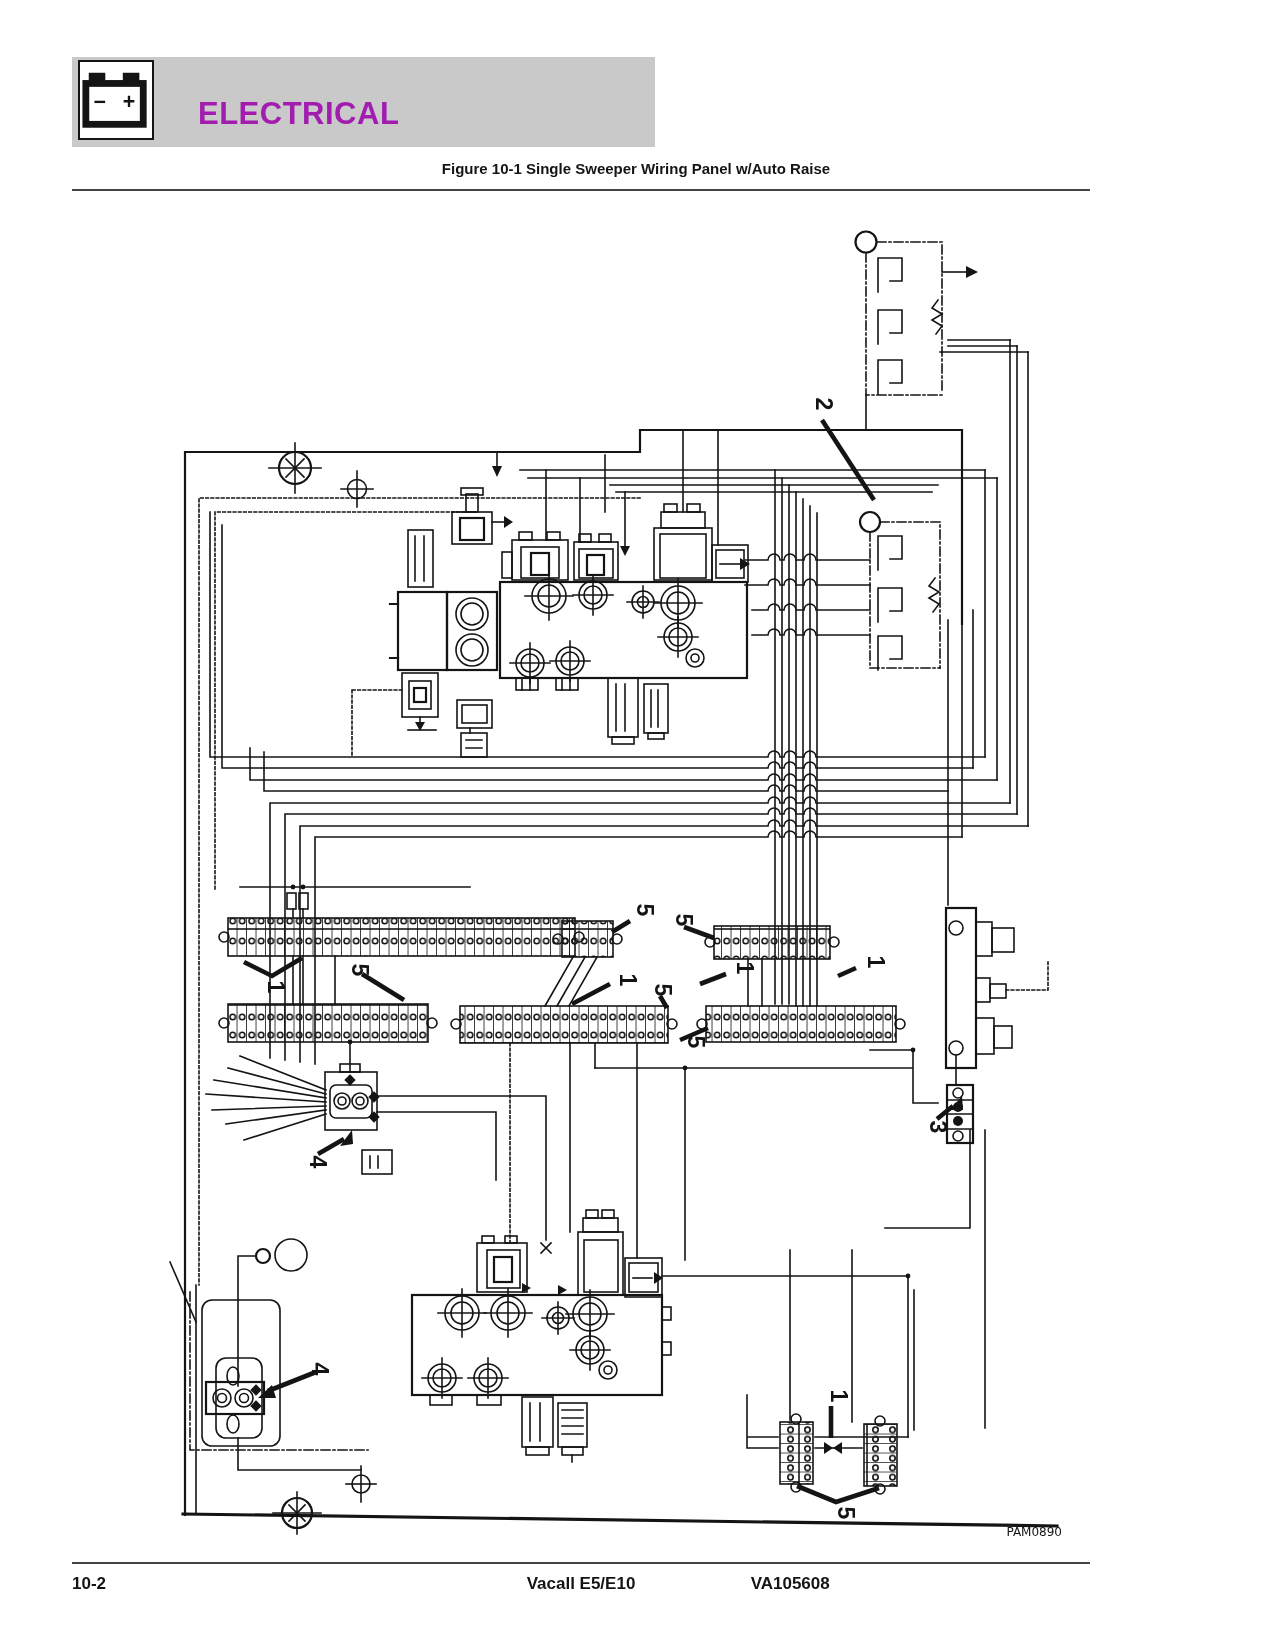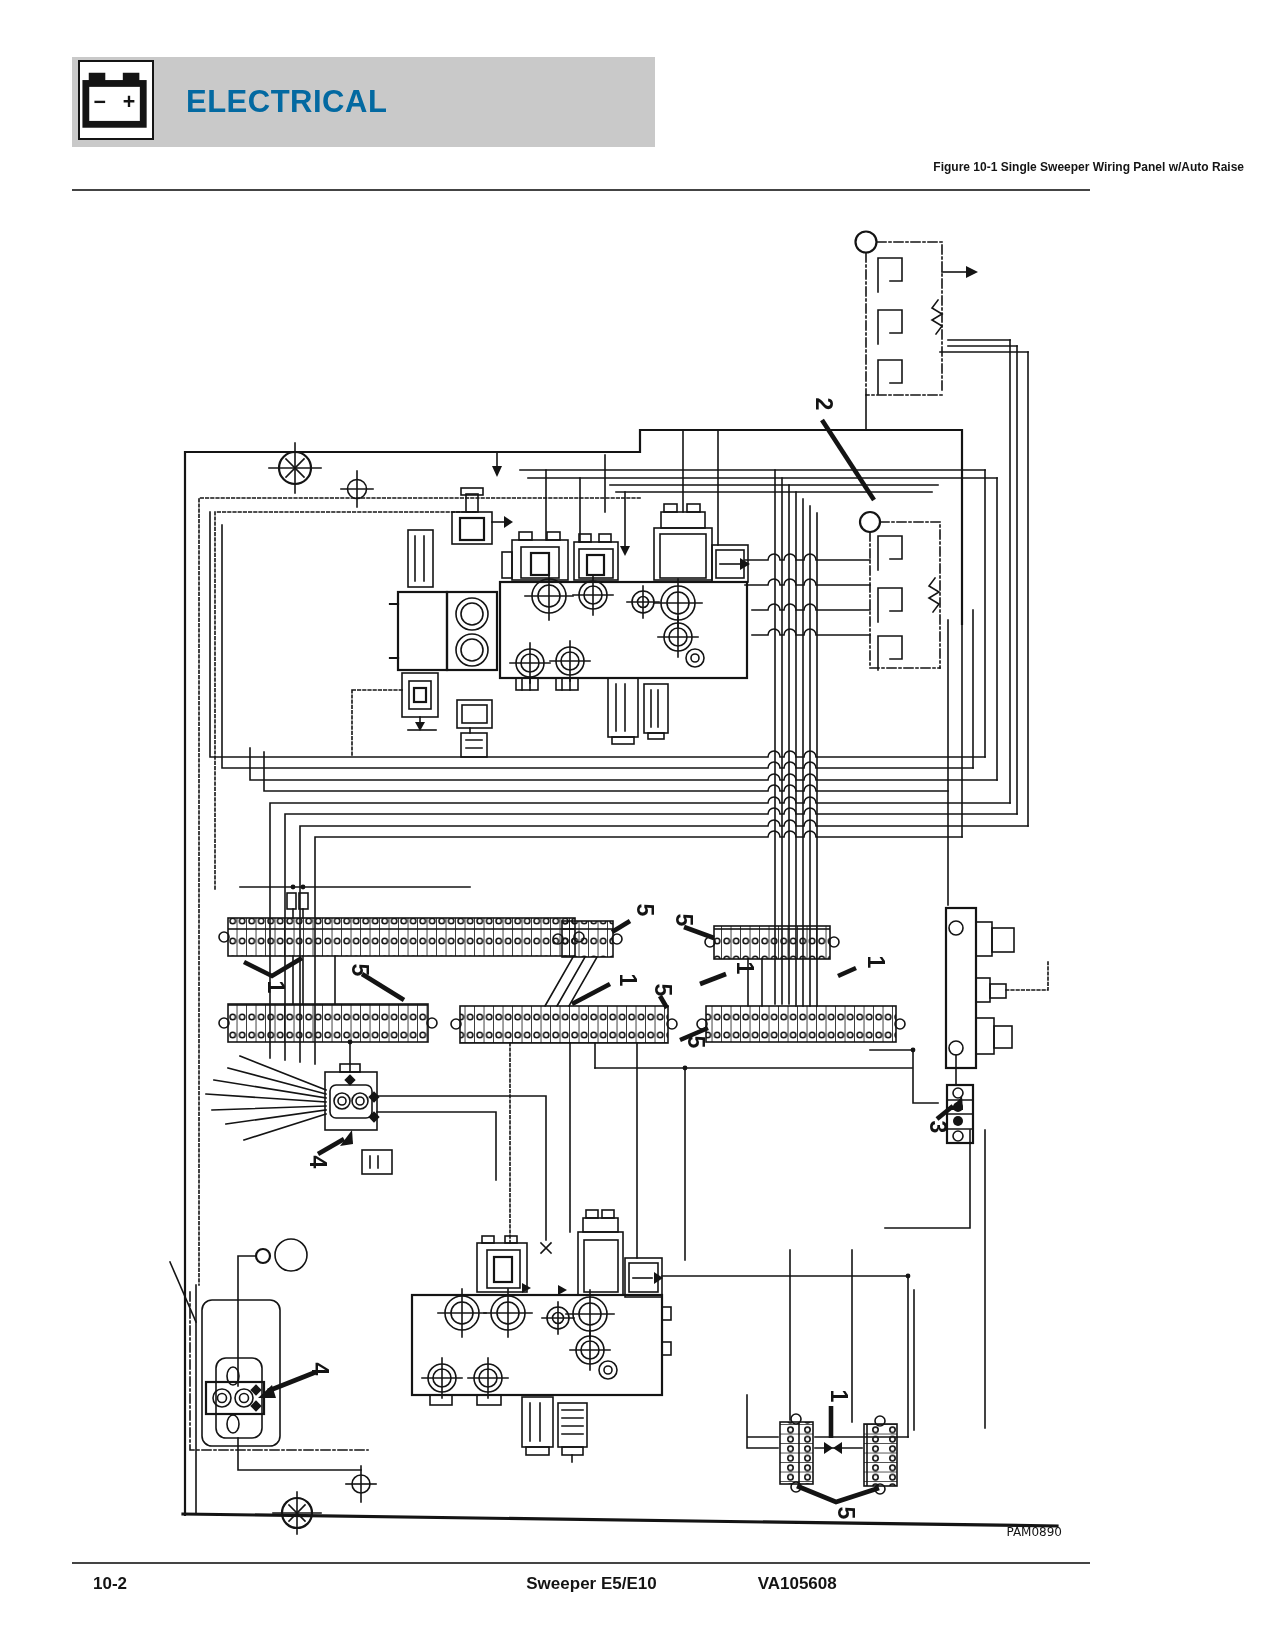--- a/index.html
+++ b/index.html
@@ -1,30 +1,30 @@
 <!DOCTYPE html>
 <html><head>
 <meta charset="utf-8">
 <style>
   html,body{margin:0;padding:0;background:#888;}
   .page{position:relative;width:1275px;height:1650px;background:#fff;margin:0 auto;
         font-family:"Liberation Sans",sans-serif;color:#141414;overflow:hidden;}
   .banner{position:absolute;left:72px;top:57px;width:583px;height:90px;background:#c9c9c9;}
   .battery-box{position:absolute;left:6px;top:3px;width:76px;height:80px;background:#fff;
                border:2px solid #141414;box-sizing:border-box;}
-  .banner h1{position:absolute;left:114px;top:0;height:90px;line-height:90px;margin:0;
-             font-size:31px;font-weight:bold;letter-spacing:.5px;color:#0369a1;}
-  .figure-title{position:absolute;left:4px;top:160px;width:1240px;text-align:right;
-                font-size:12px;font-weight:bold;}
+  .banner h1{position:absolute;left:114px;top:0;height:90px;line-height:90px;margin:12px;
+             font-size:31px;font-weight:bold;letter-spacing:.5px;color:#a21caf;}
+  .figure-title{position:absolute;left:16px;top:160px;width:1240px;text-align:center;
+                font-size:15px;font-weight:bold;}
   .rule{position:absolute;left:72px;width:1018px;height:2px;background:#444;border:0;margin:0;}
   .rule-top{top:189px;}
   .rule-bottom{top:1562px;}
   .footer{position:absolute;left:72px;top:1574px;width:1018px;display:flex;
           font-size:17px;font-weight:bold;}
-  .footer .fl{flex:1;text-align:left;margin-left:21px;}
+  .footer .fl{flex:1;text-align:left;}
   .footer .fc{flex:1;text-align:center;}
   .footer .fr{flex:1;text-align:left;}
   svg.diagram{position:absolute;left:0;top:0;width:1275px;height:1650px;}
   .diagram path,.diagram line,.diagram rect,.diagram circle,.diagram ellipse,.diagram polyline{
      stroke:#141414;fill:none;stroke-width:1.6;stroke-linecap:square;}
   .diagram polygon{fill:#141414;stroke:none;}
   .diagram .fil{fill:#141414;stroke:none;}
   .diagram .w2{stroke-width:2.2;}
   .diagram .w3{stroke-width:3.2;}
   .diagram .thick{stroke-width:4.6;stroke-linecap:butt;}
@@ -466,16 +466,16 @@
       <text x="838" y="1513" text-anchor="middle" transform="rotate(90 838 1513)">5</text>
       <path class="thick" d="M797,1486 L836,1502 L879,1488"></path>
     </g>
 
     <text class="code" x="1062" y="1536" text-anchor="end">PAM0890</text>
   </svg>
 
   <hr class="rule rule-bottom">
   <footer class="footer">
     <span class="fl">10-2</span>
-    <span class="fc">Sweeper E5/E10</span>
+    <span class="fc">Vacall E5/E10</span>
     <span class="fr">VA105608</span>
   </footer>
 </div>
 
 </body></html>

